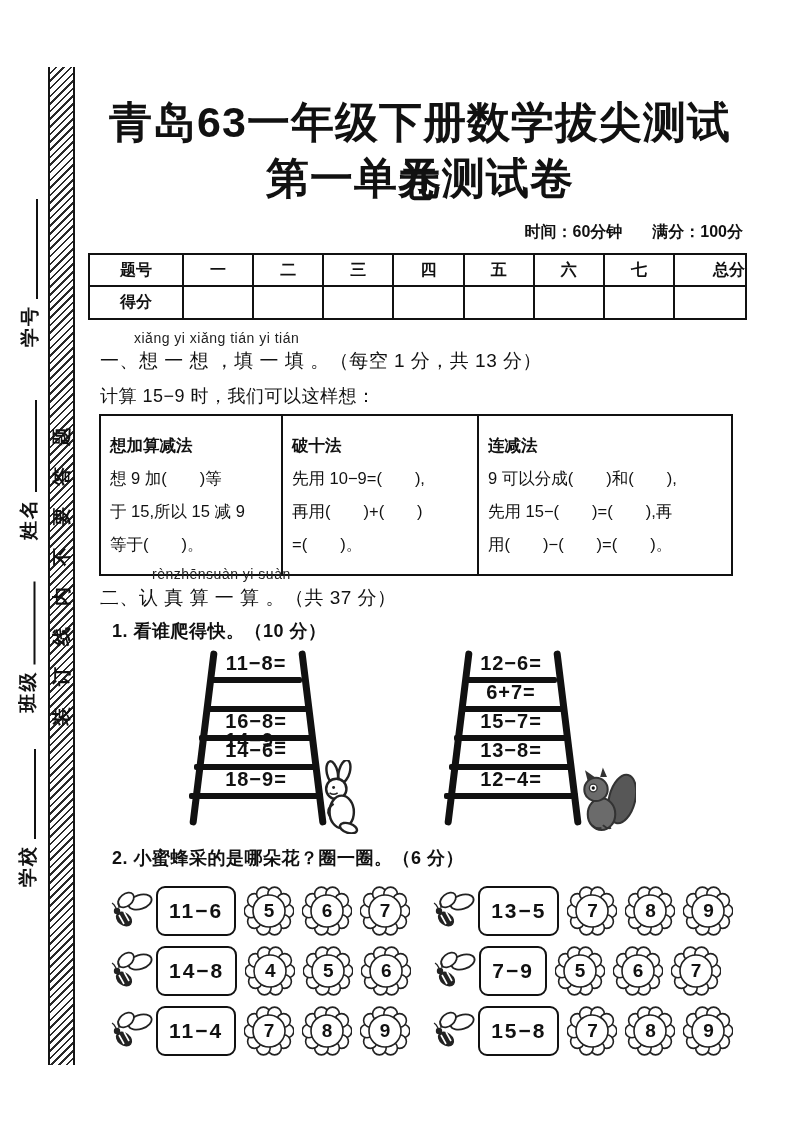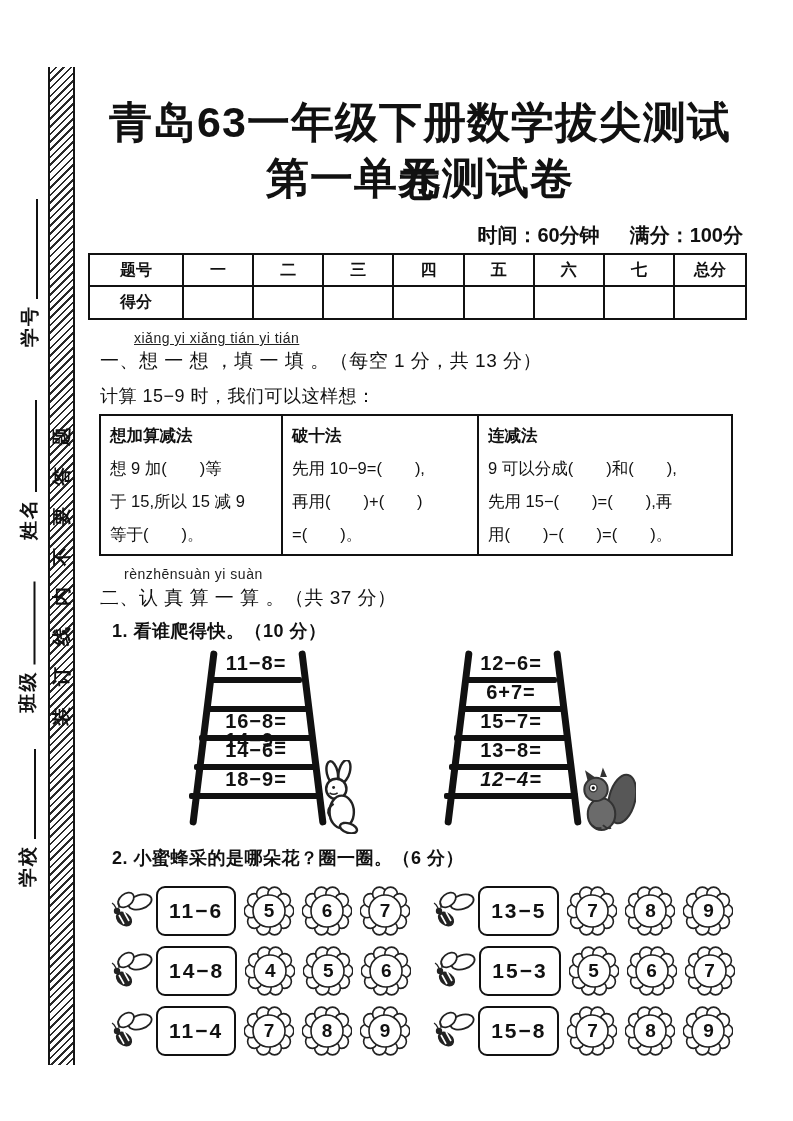--- a/index.html
+++ b/index.html
@@ -19,39 +19,39 @@
   .vrot{position:absolute; transform:rotate(-90deg); transform-origin:center; height:24px;
         display:flex; align-items:center; white-space:nowrap;}
   .vrot .lbl{font-size:19px; font-weight:700; letter-spacing:2px;}
   .vrot .blank{display:inline-block; border-bottom:2.5px solid #111; height:13px; margin-left:6px;}
   .bind-phrase{position:absolute; transform:rotate(-90deg); transform-origin:center;
         font-size:19px; font-weight:700; letter-spacing:21px; text-align:center; white-space:nowrap;}
 
   
   .title{position:absolute; left:88px; width:664px; text-align:center;
          font-weight:700; font-size:43px; letter-spacing:1px;}
-  .infoline{position:absolute; display:flex; gap:30px; font-weight:700; font-size:20px;}
+  .infoline{position:absolute; display:flex; gap:30px; font-weight:700; font-size:16px;}
 
   
   table.stable{position:absolute; left:88px; top:253px; width:659px; border-collapse:collapse;
                table-layout:fixed;}
   table.stable td{border:2.2px solid #111; text-align:center; font-size:16px; font-weight:700;
                   height:30px; padding:0;}
   table.stable tr.r2 td{height:31px;border-radius:12px;}
 
   
   .pinyin{position:absolute; font-size:14px; color:#222; letter-spacing:.5px;}
   .sec-title{position:absolute; font-size:19px; font-weight:400; letter-spacing:.5px;}
   .body-text{position:absolute; font-size:18px; font-weight:500; letter-spacing:.5px;}
   .qtitle{position:absolute; font-size:18px; font-weight:600; letter-spacing:.5px;}
 
   
   table.mtable{position:absolute; left:99px; top:414px; width:632px; border-collapse:collapse;
                table-layout:fixed;}
-  table.mtable td{border:2.2px solid #111; vertical-align:top; padding:3px 9px;}
+  table.mtable td{border:2.2px solid #111; vertical-align:top; padding:13px 9px;}
   .mline{font-size:16.5px; line-height:33px; font-weight:500; white-space:nowrap;}
   .mname{font-weight:700;}
 
   
   .ladder{position:absolute; width:150px; height:178px; top:650px;}
   .rail{position:absolute; top:0; width:7px; height:176px; background:#111; border-radius:3.5px;}
   .rail.l{left:17px; transform:rotate(7deg);}
   .rail.r{right:17px; transform:rotate(-7deg);}
   .rung{position:absolute; left:73px; transform:translateX(-50%); height:6px; background:#111; border-radius:2px;}
   .lprob{position:absolute; left:73px; transform:translateX(-50%); width:110px; text-align:center;
@@ -109,37 +109,37 @@
     <tbody>
         <tr class="r1">
       <td style="width:92px;">题号</td>
       <td>一</td>
       <td>二</td>
       <td>三</td>
       <td>四</td>
       <td>五</td>
       <td>六</td>
       <td>七</td>
-      <td style="width:70px;">总分</td>
+      <td style="width:70px;text-align:right;">总分</td>
     </tr>
     <tr class="r2">
       <td>得分</td>
       <td></td>
       <td></td>
       <td></td>
       <td></td>
       <td></td>
       <td></td>
       <td></td>
       <td></td>
     </tr>
   </tbody>
     </table>
 
-  <div class="pinyin" style="left:134px; top:330px;text-decoration:underline;">xiǎng yi xiǎng   tián yi tián</div>
+  <div class="pinyin" style="left:134px; top:330px;">xiǎng yi xiǎng   tián yi tián</div>
   <div class="sec-title" style="left:100px; top:348px;">一、想 一 想 ，填 一 填 。（每空 1 分，共 13 分）</div>
   <div class="body-text" style="left:100px; top:384px;">计算 15−9 时，我们可以这样想：</div>
 
   <table class="mtable">
     <colgroup>
         <col style="width:182px">
         <col style="width:196px">
         <col style="width:254px">
       </colgroup>
     <tbody>
@@ -159,21 +159,21 @@
       <td>
         <div class="mline mname">连减法</div>
         <div class="mline">9 可以分成(　　)和(　　),</div>
         <div class="mline">先用 15−(　　)=(　　),再</div>
         <div class="mline">用(　　)−(　　)=(　　)。</div>
       </td>
     </tr>
   </tbody>
     </table>
 
-  <div class="pinyin" style="left:124px; top:566px;">rènzhēnsuàn yi suàn</div>
+  <div class="pinyin" style="left:152px; top:566px;">rènzhēnsuàn yi suàn</div>
   <div class="sec-title" style="left:100px; top:585px;">二、认 真 算 一 算 。（共 37 分）</div>
   <div class="qtitle" style="left:112px; top:619px;">1. 看谁爬得快。（10 分）</div>
 
   <div class="ladder" style="left:183px;">
     <div class="rail l"></div>
     <div class="rail r"></div>
     <div class="lprob" style="top:2px;">11−8=</div>
     <div class="rung" style="top:27px;  width:92px;"></div>
     <div class="lprob" style="top:31px;margin-top:48px;">14−9=</div>
     <div class="rung" style="top:56px;  width:103px;"></div>
@@ -189,21 +189,21 @@
     <div class="rail l"></div>
     <div class="rail r"></div>
     <div class="lprob" style="top:2px;">12−6=</div>
     <div class="rung" style="top:27px;  width:92px;"></div>
     <div class="lprob" style="top:31px;">6+7=</div>
     <div class="rung" style="top:56px;  width:103px;"></div>
     <div class="lprob" style="top:60px;">15−7=</div>
     <div class="rung" style="top:85px;  width:114px;"></div>
     <div class="lprob" style="top:89px;">13−8=</div>
     <div class="rung" style="top:114px; width:124px;"></div>
-    <div class="lprob" style="top:118px;font-style:italic;">12−4=</div>
+    <div class="lprob" style="top:118px;">12−4=</div>
     <div class="rung" style="top:143px; width:134px;"></div>
   </div>
 
   <div class="abs" style="left:316px; top:760px;">
     <svg width="46" height="74" viewBox="0 0 34 54">
       <ellipse cx="12" cy="9" rx="4" ry="8.5" transform="rotate(-12 12 9)" fill="#fff" stroke="#222" stroke-width="1.8"></ellipse>
       <ellipse cx="21" cy="8" rx="4" ry="8.5" transform="rotate(15 21 8)" fill="#fff" stroke="#222" stroke-width="1.8"></ellipse>
       <circle cx="15" cy="21" r="7.5" fill="#fff" stroke="#222" stroke-width="1.8"></circle>
       <circle cx="13" cy="20" r="1.1" fill="#222"></circle>
       <path d="M10 24 Q13 26 16 24" fill="none" stroke="#222" stroke-width="1.2"></path>
@@ -431,21 +431,21 @@
     <div class="gap"></div>
     <div class="bee-group">
       <svg width="46" height="40" viewBox="0 0 46 40">
         <ellipse cx="30" cy="11" rx="12" ry="7" transform="rotate(-18 30 11)" fill="#fff" stroke="#222" stroke-width="1.8"></ellipse>
         <ellipse cx="16" cy="9" rx="9" ry="6" transform="rotate(-40 16 9)" fill="#fff" stroke="#222" stroke-width="1.8"></ellipse>
         <ellipse cx="14" cy="28" rx="9" ry="6.5" transform="rotate(38 14 28)" fill="#222"></ellipse>
         <path d="M9 24 L14 33 M14 21 L19 30" stroke="#fff" stroke-width="1.6"></path>
         <circle cx="7" cy="20" r="3.2" fill="#222"></circle>
         <path d="M6 17 Q4 13 2 12 M9 17 Q9 12 8 10" fill="none" stroke="#222" stroke-width="1.3"></path>
       </svg>
-      <span class="bee-label">15−3</span>
+      <span class="bee-label">7−9</span>
       <div class="flower">
         <svg width="50" height="50" viewBox="0 0 50 50">
           <g fill="#fff" stroke="#222" stroke-width="1.6">
             <circle cx="43" cy="25" r="6.8"></circle>
               <circle cx="39.6" cy="35.6" r="6.8"></circle>
               <circle cx="30.6" cy="42.1" r="6.8"></circle>
             <circle cx="19.4" cy="42.1" r="6.8"></circle>
               <circle cx="10.4" cy="35.6" r="6.8"></circle>
               <circle cx="7" cy="25" r="6.8"></circle>
             <circle cx="10.4" cy="14.4" r="6.8"></circle>

